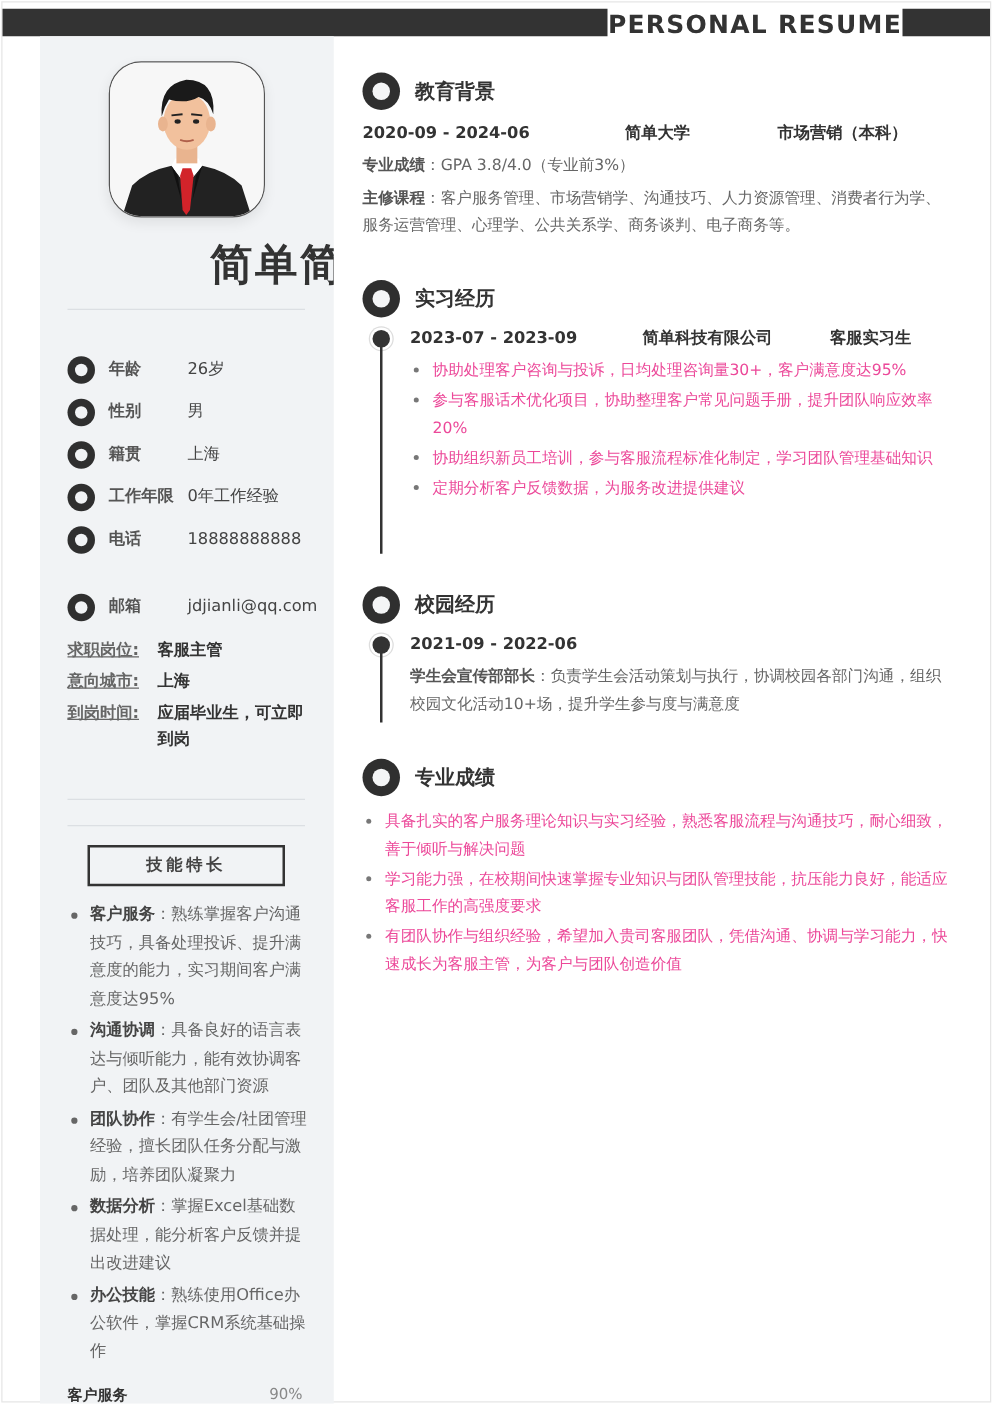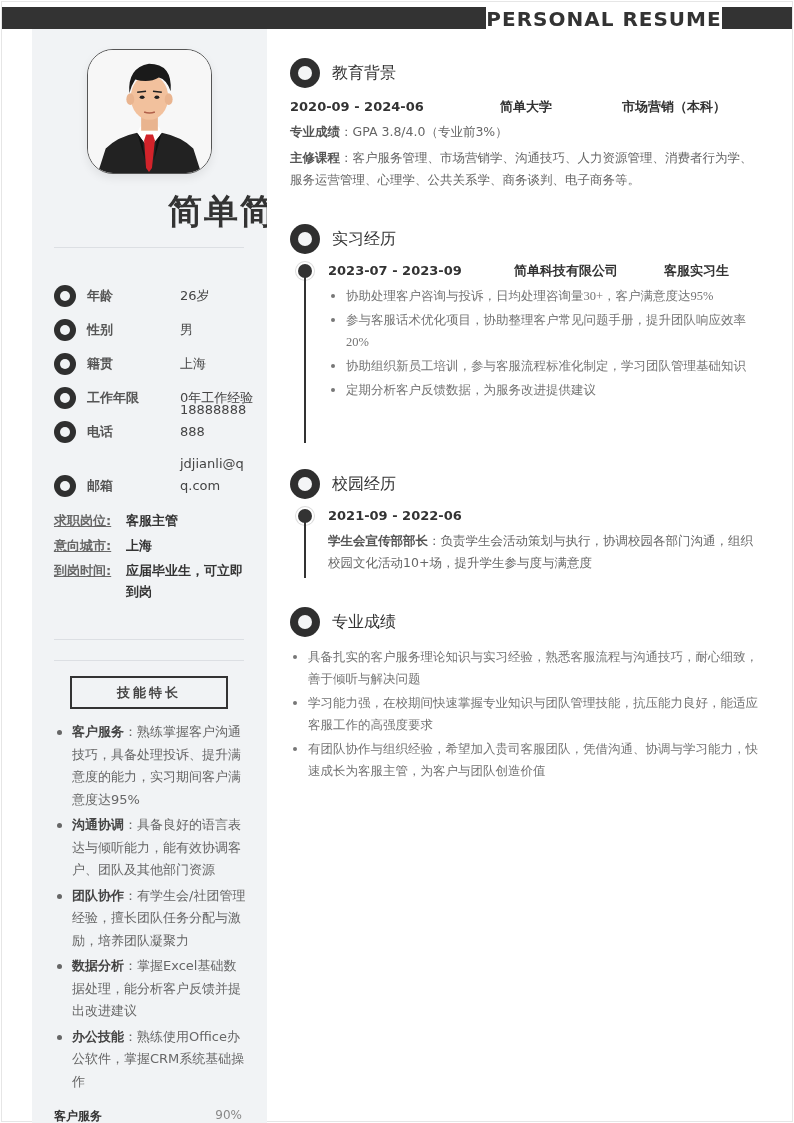--- a/index.html
+++ b/index.html
@@ -21,21 +21,21 @@
     .avatar svg { width: 100%; height: 100%; display: block; }
     .name { position: absolute; left: 0; top: 160px; width: 280px; text-align: right; font-size: 34px; font-weight: bold; color: #333; letter-spacing: 2px; }
     .divider { position: absolute; left: 22px; width: 190px; height: 1px; background: #dcdfe3; }
 
     .info-list { position: absolute; left: 22px; top: 244px; width: 200px; }
     .info-row { display: flex; align-items: flex-end; height: 34px; }
     .info-row.tall { height: 54px; }
     .ring { width: 22px; height: 22px; border-radius: 50%; background: #2f2f2f; position: relative; flex: none; }
     .ring::after { content: ""; position: absolute; left: 6px; top: 6px; width: 10px; height: 10px; border-radius: 50%; background: #f1f3f5; }
     .info-label { width: 74px; padding-left: 11px; font-size: 13px; color: #555; line-height: 22px; font-weight: bold; }
-    .info-value { flex: 1; font-size: 13px; color: #444; line-height: 22px; word-break: break-all; margin-left: 30px; }
+    .info-value { flex: 1; font-size: 13px; color: #444; line-height: 22px; word-break: break-all; }
 
     .intent-list { position: absolute; left: 22px; top: 481px; width: 192px; }
     .intent-row { display: flex; font-size: 13px; line-height: 21px; margin-bottom: 4px; }
     .intent-label { width: 72px; flex: none; color: #666; font-weight: bold; text-decoration: underline; }
     .intent-value { flex: 1; color: #333; font-weight: bold; }
 
     .skills-title { position: absolute; left: 38px; top: 647px; width: 158px; height: 33px; border: 2px solid #333; text-align: center;
                     font-size: 13px; font-weight: bold; color: #444; letter-spacing: 3px; line-height: 29px; }
     .skills-list { position: absolute; left: 22px; top: 692px; width: 192px; list-style: none; }
     .skills-list li { position: relative; padding-left: 18px; font-size: 13px; line-height: 22.5px; color: #666; margin-bottom: 3px; }
@@ -45,38 +45,38 @@
     .bar-row { position: absolute; left: 22px; top: 1079px; width: 188px; display: flex; justify-content: space-between; font-size: 12px; }
     .bar-name { font-weight: bold; color: #333; }
     .bar-pct { color: #888; }
 
     
     .main { position: absolute; left: 290px; top: 55px; width: 470px; }
     .section { position: absolute; left: 0; width: 470px; }
     .sec-head { display: flex; align-items: center; height: 32px; }
     .sec-ring { width: 30px; height: 30px; border-radius: 50%; background: #2f2f2f; position: relative; flex: none; }
     .sec-ring::after { content: ""; position: absolute; left: 8px; top: 8px; width: 14px; height: 14px; border-radius: 50%; background: #f4f5f6; }
-    .sec-title { margin-left: 12px; font-size: 16px; font-weight: normal; color: #333; }
+    .sec-title { margin-left: 12px; font-size: 16px; font-weight: bold; color: #333; }
 
     .edu-line { display: flex; font-size: 13px; font-weight: bold; color: #333; margin-top: 8px; line-height: 20px; }
     .edu-date { width: 210px; }
     .edu-school { width: 122px; }
     .edu-major { flex: 1; }
     .para { font-size: 12.5px; line-height: 22px; color: #666; margin-top: 4px; }
     .para b { color: #555; }
 
     .tl { position: relative; padding-left: 38px; margin-top: 6px; }
     .tl-line { position: absolute; left: 14px; top: 12px; width: 2px; background: #333; }
     .tl-dot { position: absolute; left: 8px; top: 3px; width: 14px; height: 14px; border-radius: 50%; background: #333; box-shadow: 0 0 0 2px #fff, 0 0 0 3px #ddd; }
     .tl-head { display: flex; font-size: 13px; font-weight: bold; color: #333; line-height: 20px; }
     .tl-date { width: 186px; }
     .tl-company { width: 150px; }
     .tl-role { flex: 1; }
     .bullets { list-style: none; margin-top: 4px; }
-    .bullets li { position: relative; padding-left: 18px; font-size: 12.5px; line-height: 22px; color: #737373; margin-bottom: 2px; font-family: Liberation Serif, serif; }
+    .bullets li { position: relative; padding-left: 18px; font-size: 12.5px; line-height: 22px; color: #ec4899; margin-bottom: 2px; }
     .bullets li::before { content: ""; position: absolute; left: 3px; top: 9px; width: 4px; height: 4px; border-radius: 50%; background: #777; }
     .self li { padding-left: 18px; }
   </style>
 </head>
 <body>
 
 <div class="page-border"></div>
 
 <div class="top-bar-left"></div>
 <div class="top-title">PERSONAL RESUME</div>

